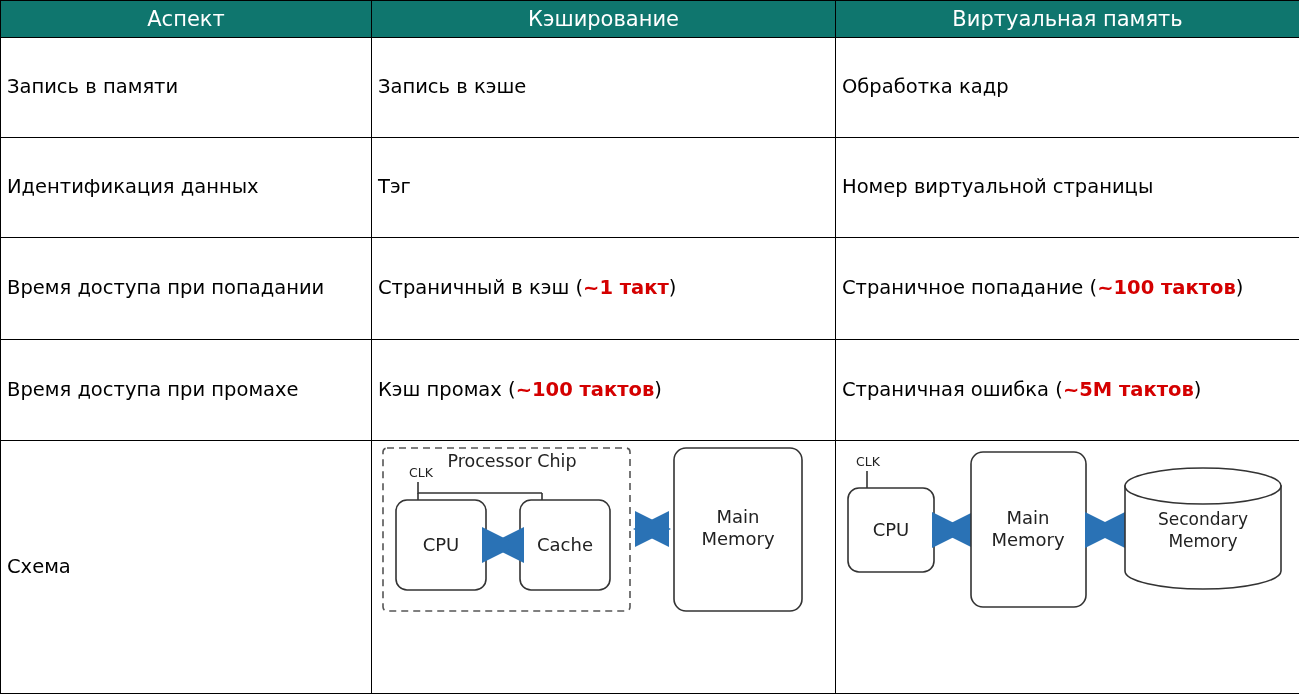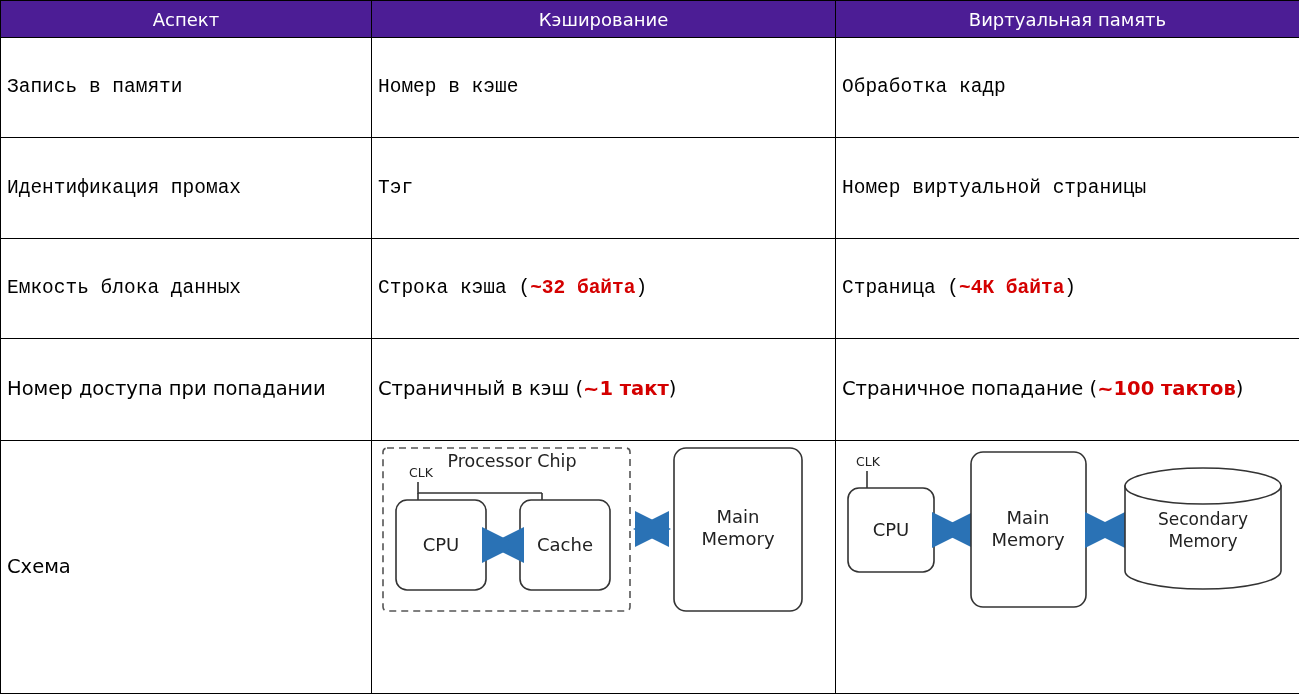--- a/index.html
+++ b/index.html
@@ -18,33 +18,33 @@
     border:1px solid #000;
     padding:0 6px;
     vertical-align:middle;
     font-weight:normal;
   }
   col.c1{width:371px;}
   col.c2{width:464px;}
   col.c3{width:464px;}
 
   thead th{
-    background:#4c1d95;
+    background:#0f766e;
     color:#ffffff;
     text-align:center;
-    font-size:18px;
+    font-size:21px;
     height:36px;
     border:1px solid #2f5d96;
   }
   td{
     font-size:19.5px;
     line-height:1.25;
   }
   .red{color:#d40000;font-weight:bold;}
-  .r-tall{height:74px;font-family:Liberation Mono, monospace;}
+  .r-tall{height:74px;}
   .r-mid{height:66px;}
   .r-big{height:75px;}
   .r-hw{height:70px;}
   .r-diagram{height:186px;}
   .cellpad{padding-left:8px;}
   td.diagram-cell{padding:0;vertical-align:top;}
   td.scheme-label{vertical-align:middle;}
 
   .diagram-wrap{position:relative;width:100%;height:186px;}
   svg{display:block;}
@@ -64,43 +64,43 @@
     <tr>
       <th>Аспект</th>
       <th>Кэширование</th>
       <th>Виртуальная память</th>
     </tr>
   </thead>
   <tbody>
 
     <tr class="r-tall">
       <td class="cellpad">Запись в памяти</td>
-      <td class="cellpad"><span>Номер в кэше</span><span class="red"></span><span></span></td>
+      <td class="cellpad"><span>Запись в кэше</span><span class="red"></span><span></span></td>
       <td class="cellpad"><span>Обработка кадр</span><span class="red"></span><span></span></td>
     </tr>
 
     <tr class="r-tall">
-      <td class="cellpad">Идентификация промах</td>
+      <td class="cellpad">Идентификация данных</td>
       <td class="cellpad"><span>Тэг</span><span class="red"></span><span></span></td>
       <td class="cellpad"><span>Номер виртуальной страницы</span><span class="red"></span><span></span></td>
     </tr>
 
-    <tr class="r-tall">
-      <td class="cellpad">Емкость блока данных</td>
-      <td class="cellpad"><span>Строка кэша (</span><span class="red">~32 байта</span><span>)</span></td>
-      <td class="cellpad"><span>Страница (</span><span class="red">~4К байта</span><span>)</span></td>
-    </tr>
 
 
     <tr class="r-big">
-      <td class="cellpad">Номер доступа при попадании</td>
+      <td class="cellpad">Время доступа при попадании</td>
       <td class="cellpad"><span>Страничный в кэш (</span><span class="red">~1 такт</span><span>)</span></td>
       <td class="cellpad"><span>Страничное попадание (</span><span class="red">~100 тактов</span><span>)</span></td>
     </tr>
 
+    <tr class="r-big">
+      <td class="cellpad">Время доступа при промахе</td>
+      <td class="cellpad"><span>Кэш промах (</span><span class="red">~100 тактов</span><span>)</span></td>
+      <td class="cellpad"><span>Страничная ошибка (</span><span class="red">~5М тактов</span><span>)</span></td>
+    </tr>
 
 
     <tr class="r-diagram">
       <td class="cellpad scheme-label">Схема</td>
 
       <td class="diagram-cell">
         <div class="diagram-wrap">
           <svg width="462" height="184" viewBox="0 0 462 184" xmlns="http://www.w3.org/2000/svg">
             <defs>
               <marker id="arrA" markerWidth="9" markerHeight="9" refX="8" refY="4.5" orient="auto">

